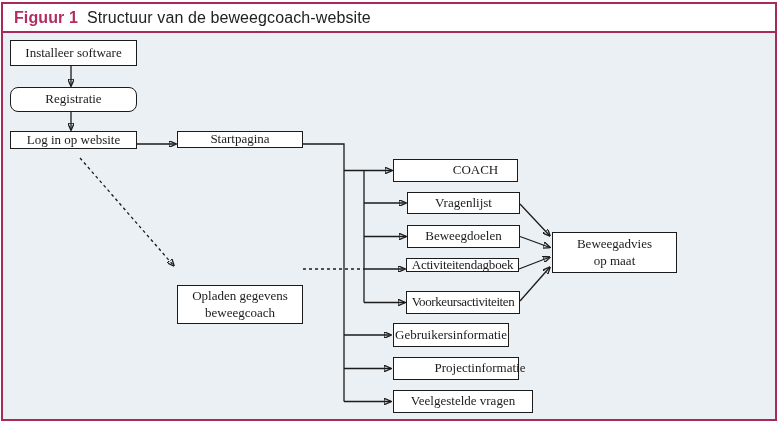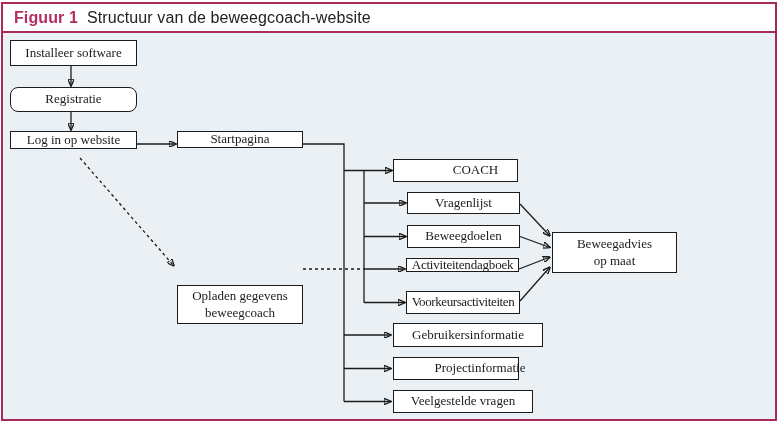--- a/index.html
+++ b/index.html
@@ -61,21 +61,21 @@
   #n-registratie           { left: 10px;  top: 87px;  width: 127px; height: 25px; border-radius: 8px; }
   #n-login                 { left: 10px;  top: 131px; width: 127px; height: 18px; font-family: Liberation Serif, serif; }
   #n-startpagina           { left: 177px; top: 131px; width: 126px; height: 17px; }
   #n-opladen               { left: 177px; top: 251px; width: 126px; height: 39px; margin-top: 34px; }
   #n-coach                 { left: 393px; top: 159px; width: 125px; height: 23px; padding-left: 40px; }
   #n-vragenlijst           { left: 407px; top: 192px; width: 113px; height: 22px; }
   #n-beweegdoelen          { left: 407px; top: 225px; width: 113px; height: 23px; }
   #n-activiteitendagboek   { left: 406px; top: 258px; width: 113px; height: 14px; letter-spacing: -0.2px; font-family: Liberation Serif, serif; }
   #n-voorkeursactiviteiten { left: 406px; top: 291px; width: 114px; height: 23px; letter-spacing: -0.4px; }
   #n-beweegadvies          { left: 552px; top: 232px; width: 125px; height: 41px; }
-  #n-gebruikersinformatie  { left: 393px; top: 323px; width: 150px; height: 24px; }
+  #n-gebruikersinformatie  { left: 393px; top: 323px; width: 116px; height: 24px; }
   #n-projectinformatie     { left: 393px; top: 357px; width: 126px; height: 23px; padding-left: 48px; }
   #n-veelgestelde          { left: 393px; top: 390px; width: 140px; height: 23px; }
   svg.edges {
     position: absolute; left: 0; top: 0;
     width: 781px; height: 428px;
     pointer-events: none;
   }
   svg.edges path, svg.edges line {
     stroke: var(--box-border);
     stroke-width: 1.3;

